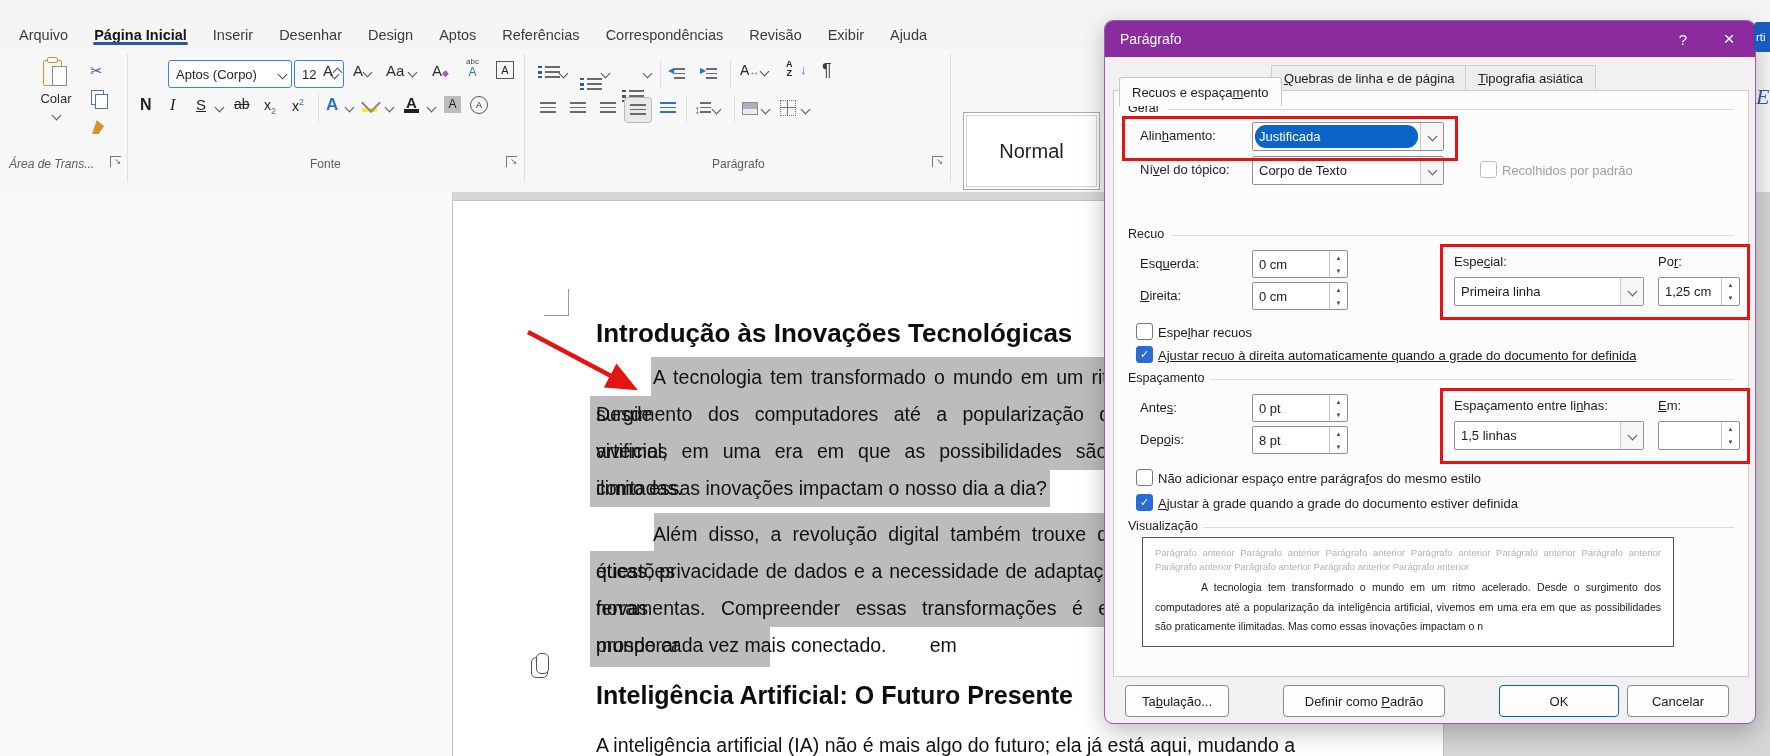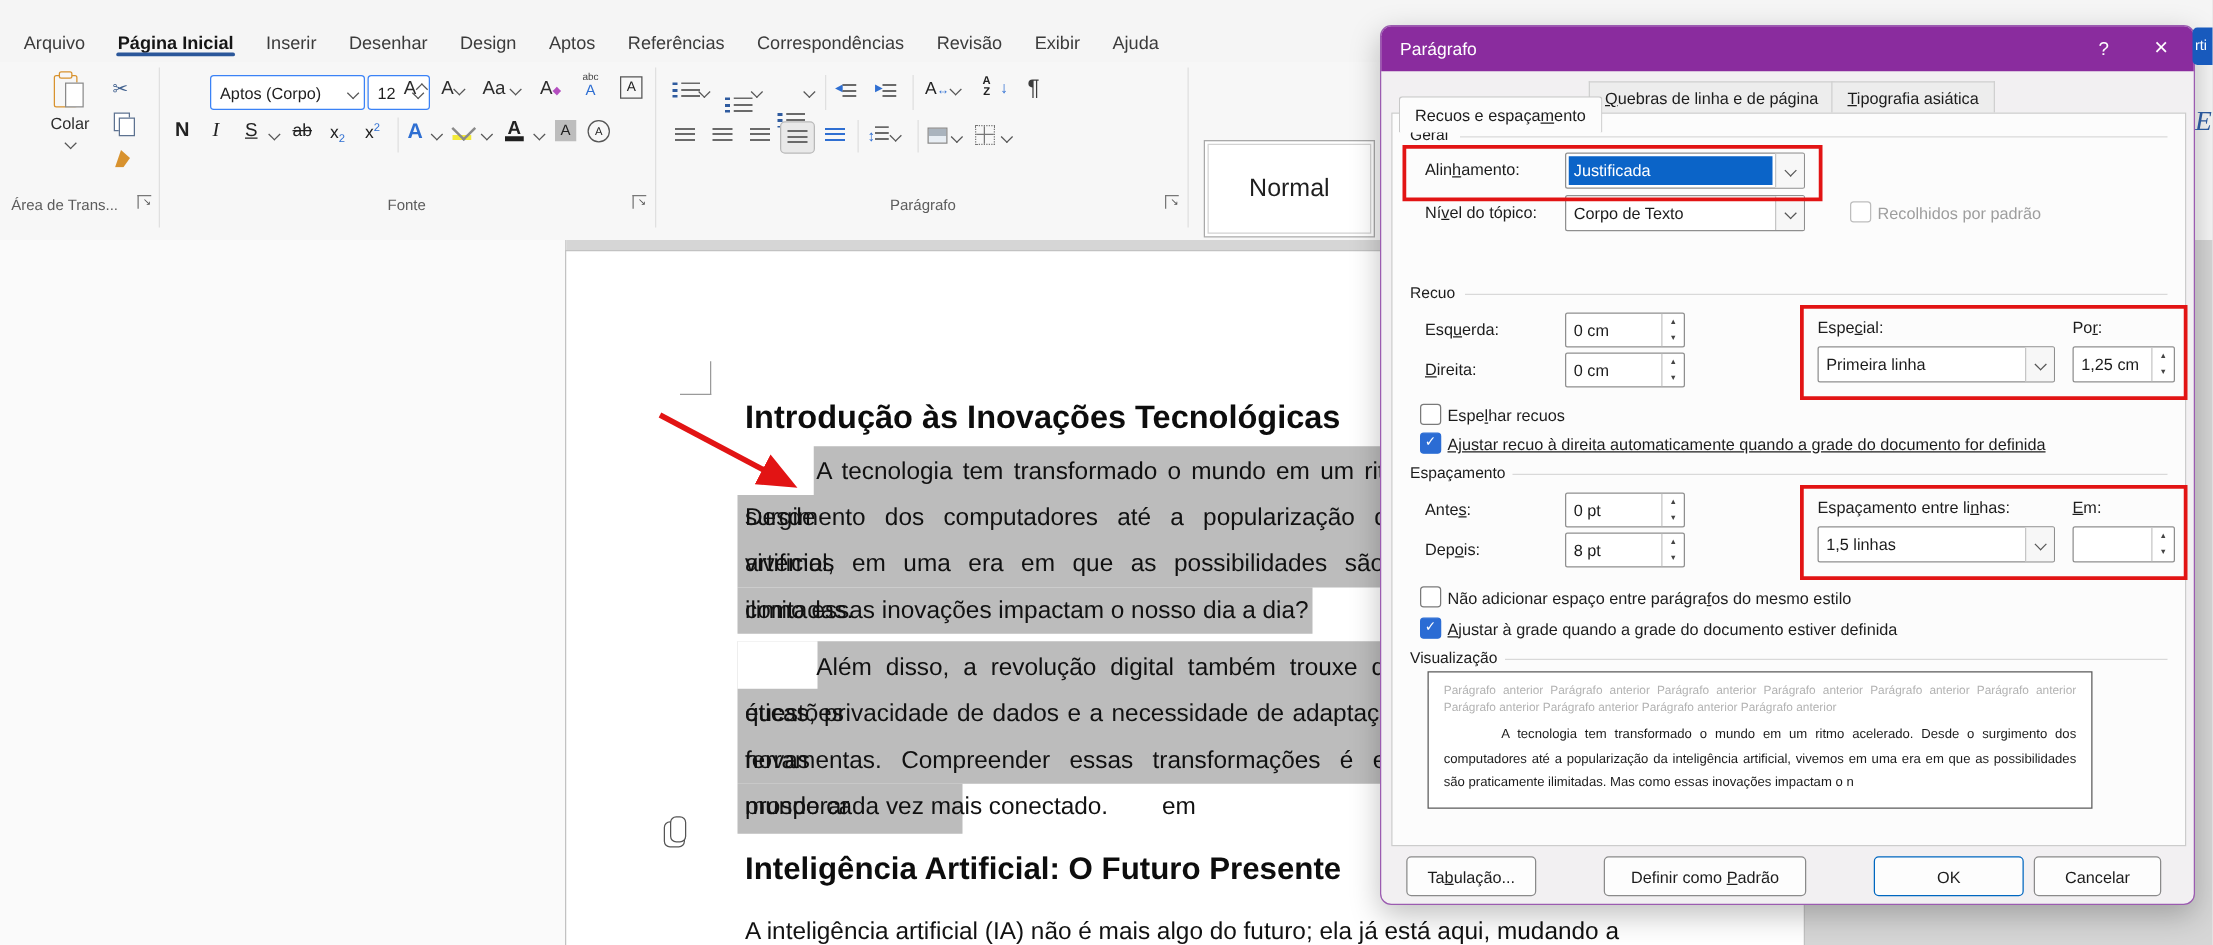--- a/index.html
+++ b/index.html
@@ -69,21 +69,21 @@
   .dtab{position:absolute;top:44px;height:25px;display:flex;align-items:center;padding:0 12px;
        font-size:13px;color:#1c1c1c;background:#ededed;border:1px solid #d0d0d0;border-bottom:none;}
   .dtab.active{top:56px;height:28px;background:#fcfcfc;border:1px solid #c8c8c8;border-bottom:none;
        border-radius:3px 3px 0 0;z-index:3;}
   #dlg-panel{position:absolute;left:8px;top:69px;width:634px;height:585px;background:#fcfcfc;
        border:1px solid #cccccc;}
   .sect{position:absolute;font-size:12.5px;color:#1c1c1c;background:#fcfcfc;padding-right:6px;z-index:2;}
   .sline{position:absolute;height:1px;background:#d9d9d9;}
   .flabel{position:absolute;white-space:nowrap;}
   .dcombo{position:absolute;background:#fff;border:1px solid #8f8f8f;border-radius:2px;display:flex;}
-  .dcombo .val{flex:1;display:flex;align-items:center;padding:0 6px;white-space:nowrap;overflow:hidden;}
+  .dcombo .val{flex:1;display:flex;align-items:center;padding:0 6px;white-space:nowrap;overflow:hidden;border-radius:11px;}
   .dcombo .val.selblue{background:#0b64c8;color:#fff;margin:2px;padding:0 4px;}
   .dcombo .cbtn{width:22px;border-left:1px solid #c6c6c6;background:#f7f7f7;display:flex;
        align-items:center;justify-content:center;}
   .spin{position:absolute;background:#fff;border:1px solid #8f8f8f;border-radius:2px;display:flex;}
   .spin .val{flex:1;display:flex;align-items:center;padding:0 6px;white-space:nowrap;}
   .spin .btns{width:17px;border-left:1px solid #c6c6c6;display:flex;flex-direction:column;}
   .spin .btns div{flex:1;display:flex;align-items:center;justify-content:center;
        font-size:6px;color:#444;line-height:1;}
   .cb{position:absolute;width:15px;height:15px;border:1px solid #7a7a7a;border-radius:3px;background:#fff;}
   .cb.on{background:#2b6cd4;border-color:#2b6cd4;color:#fff;font-size:11px;line-height:15px;text-align:center;}
@@ -133,21 +133,21 @@
       <div style="position:absolute;left:9px;top:8px;width:13px;height:18px;border:1.3px solid #8a8a8a;background:#fff;"></div>
     </div>
     <div style="font-size:13px;color:#2d2d2d;margin-top:3px;">Colar</div>
     <span class="chev"></span>
   </div>
   <div class="abs" style="left:90px;top:12px;font-size:15px;color:#41618f;">✂</div>
   <div class="abs" style="left:91px;top:40px;width:11px;height:13px;border:1.3px solid #5d7290;background:#fff;">
     <div style="position:absolute;left:3px;top:3px;width:11px;height:13px;border:1.3px solid #5d7290;background:#fff;"></div>
   </div>
   <div class="abs" style="left:92px;top:70px;width:12px;height:14px;background:#d8922e;clip-path:polygon(0 100%,40% 0,100% 45%,55% 100%);"></div>
-  <div class="abs glabel" style="left:9px;">Área de Trans...</div>
+  <div class="abs glabel" style="left:9px;font-style:italic;">Área de Trans...</div>
   <div class="abs launcher" style="left:110px;">↘</div>
   <div class="abs gdiv" style="left:127px;"></div>
 
   <div class="abs combo" style="left:140px;top:10px;width:122px;height:26px;">
     <div class="val">Aptos (Corpo)</div>
     <div class="cv">
         <span class="chev"></span>
       </div>
   </div>
   <div class="abs combo" style="left:266px;top:10px;width:48px;height:26px;">

